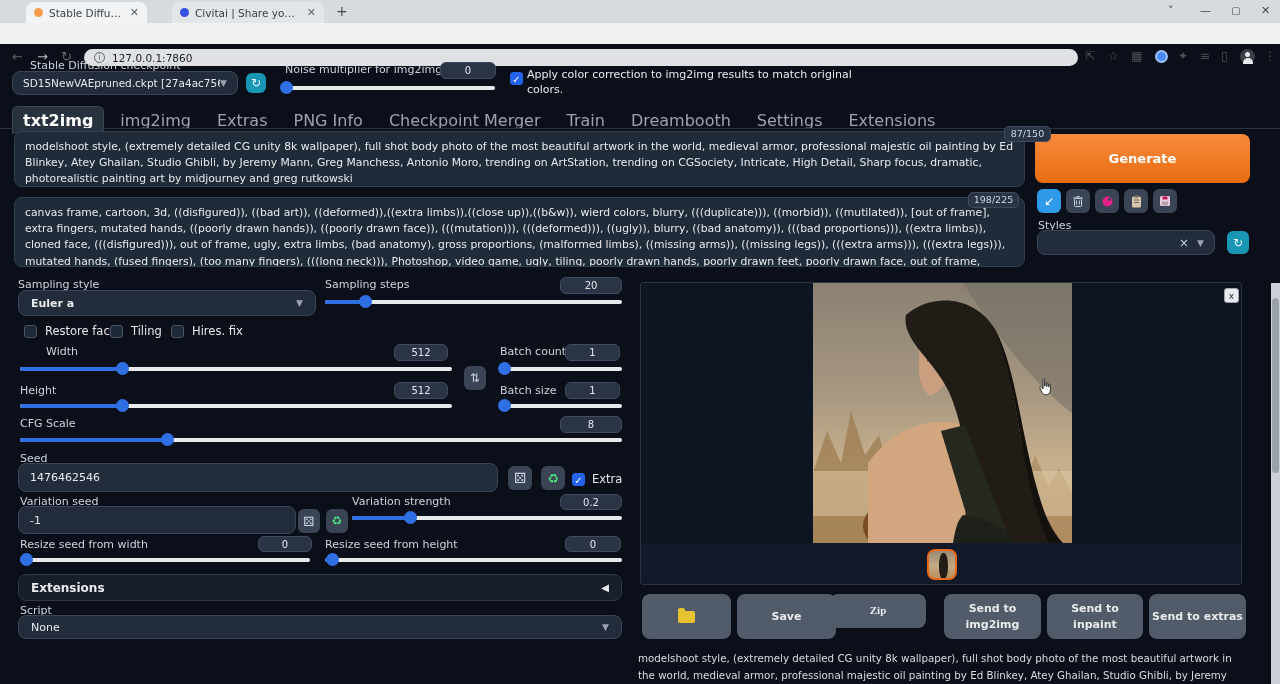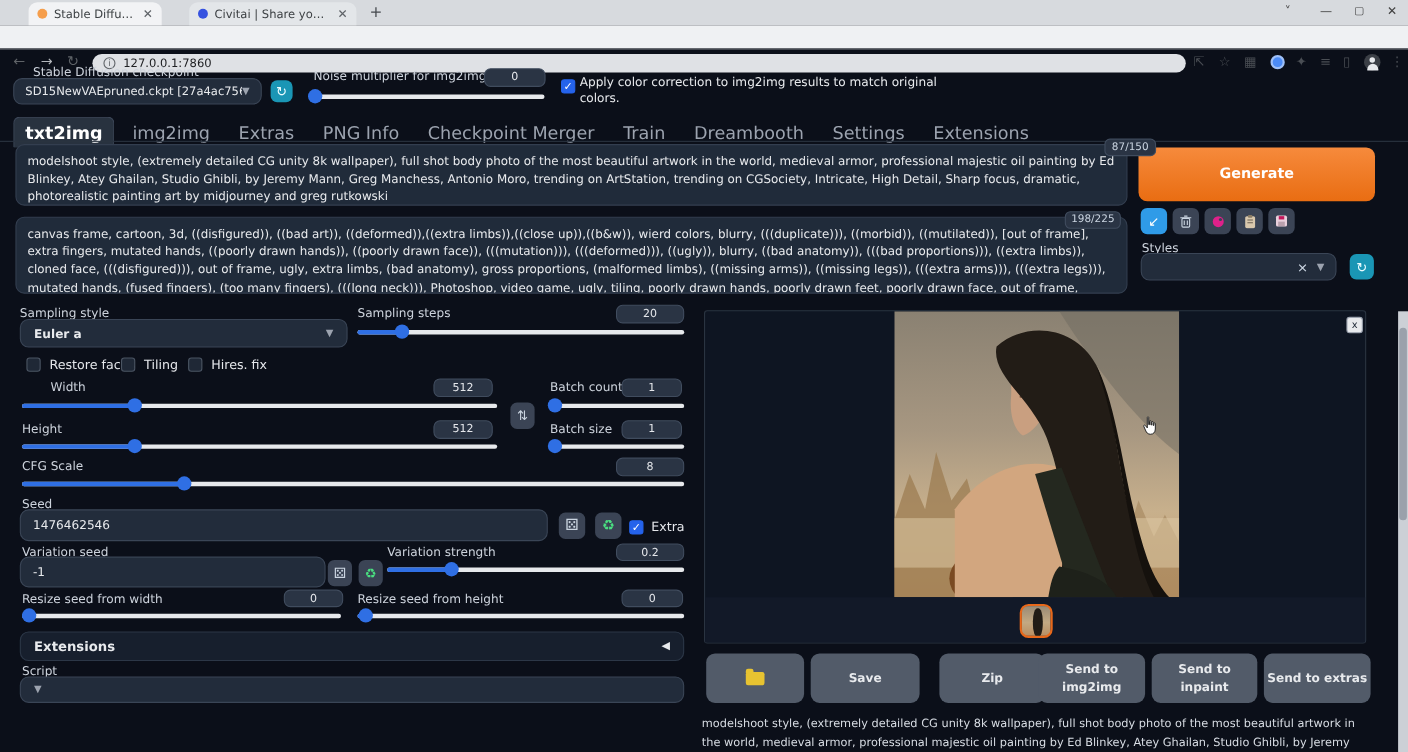--- a/index.html
+++ b/index.html
@@ -292,20 +292,21 @@
     <div class="thumb" style="left:2.5%;"></div>
 </div>
 
 <div class="abs" style="left:18px; top:574px; width:604px; height:27px; background:#171f2d; border:1px solid #2c3747; border-radius:8px; display:flex; align-items:center; padding:0 12px;">
   <span style="flex:1; font-size:12px; font-weight:bold; color:#e8eaed;">Extensions</span>
   <span style="color:#e8eaed; font-size:10px;">◀</span>
 </div>
 
 <div class="abs lbl" style="left:20px; top:604px;">Script</div>
 <div class="abs input-box" style="left:18px; top:615px; width:604px; height:24px; display:flex; align-items:center; padding:0 12px; font-size:11px;">
+  <span style="flex:1;">None</span>
   <span class="dd-caret">▼</span>
 </div>
 
 <div class="abs" style="left:640px; top:282px; width:602px; height:303px; background:#0e1522; border:1px solid #2a3441; border-radius:3px;"></div>
 
 <svg class="abs" style="left:813px; top:283px;" width="259" height="260" viewBox="0 0 259 260">
   <defs>
     <linearGradient id="bg" x1="0" y1="0" x2="0" y2="1">
       <stop offset="0" stop-color="#8a8172"></stop>
         <stop offset="0.42" stop-color="#a79781"></stop>
@@ -337,21 +338,21 @@
 
 <div class="abs" style="left:641px; top:543px; width:600px; height:41px; background:#121928;"></div>
 <div class="abs" style="left:927px; top:549px; width:30px; height:31px; border:2px solid #e8681a; border-radius:8px; background:linear-gradient(180deg,#998a76 0%,#c3a983 55%,#b98f62 100%); overflow:hidden;">
   <div style="position:absolute; left:10px; top:2px; width:9px; height:26px; border-radius:45%; background:#221c16;"></div>
 </div>
 
 <div class="abs outbtn" style="left:642px; top:594px; width:89px; height:45px;">
     <span class="folder"></span>
   </div>
 <div class="abs outbtn" style="left:737px; top:594px; width:99px; height:45px;">Save</div>
-<div class="abs outbtn" style="left:854px; top:594px; width:96px; height:45px;">Zip</div>
+<div class="abs outbtn" style="left:830px; top:594px; width:96px; height:34px;font-family:Liberation Serif, serif;">Zip</div>
 <div class="abs outbtn" style="left:944px; top:594px; width:97px; height:45px; padding:12px 14px;">Send to img2img</div>
 <div class="abs outbtn" style="left:1047px; top:594px; width:96px; height:45px; padding:0 18px;">Send to inpaint</div>
 <div class="abs outbtn" style="left:1149px; top:594px; width:97px; height:45px;">Send to extras</div>
 
 <div class="abs" style="left:638px; top:650px; width:606px; font-size:10.3px; color:#d8dde4; line-height:1.65;">modelshoot style, (extremely detailed CG unity 8k wallpaper), full shot body photo of the most beautiful artwork in the world, medieval armor, professional majestic oil painting by Ed Blinkey, Atey Ghailan, Studio Ghibli, by Jeremy Mann, Greg Manchess, Antonio Moro, trending on ArtStation, trending on</div>
 
 <div class="abs scrollbar" style="left:1271px; top:283px; width:9px; height:401px;">
   <div class="scrollthumb" style="position:absolute; left:1px; top:15px; width:7px; height:175px;"></div>
 </div>
 

